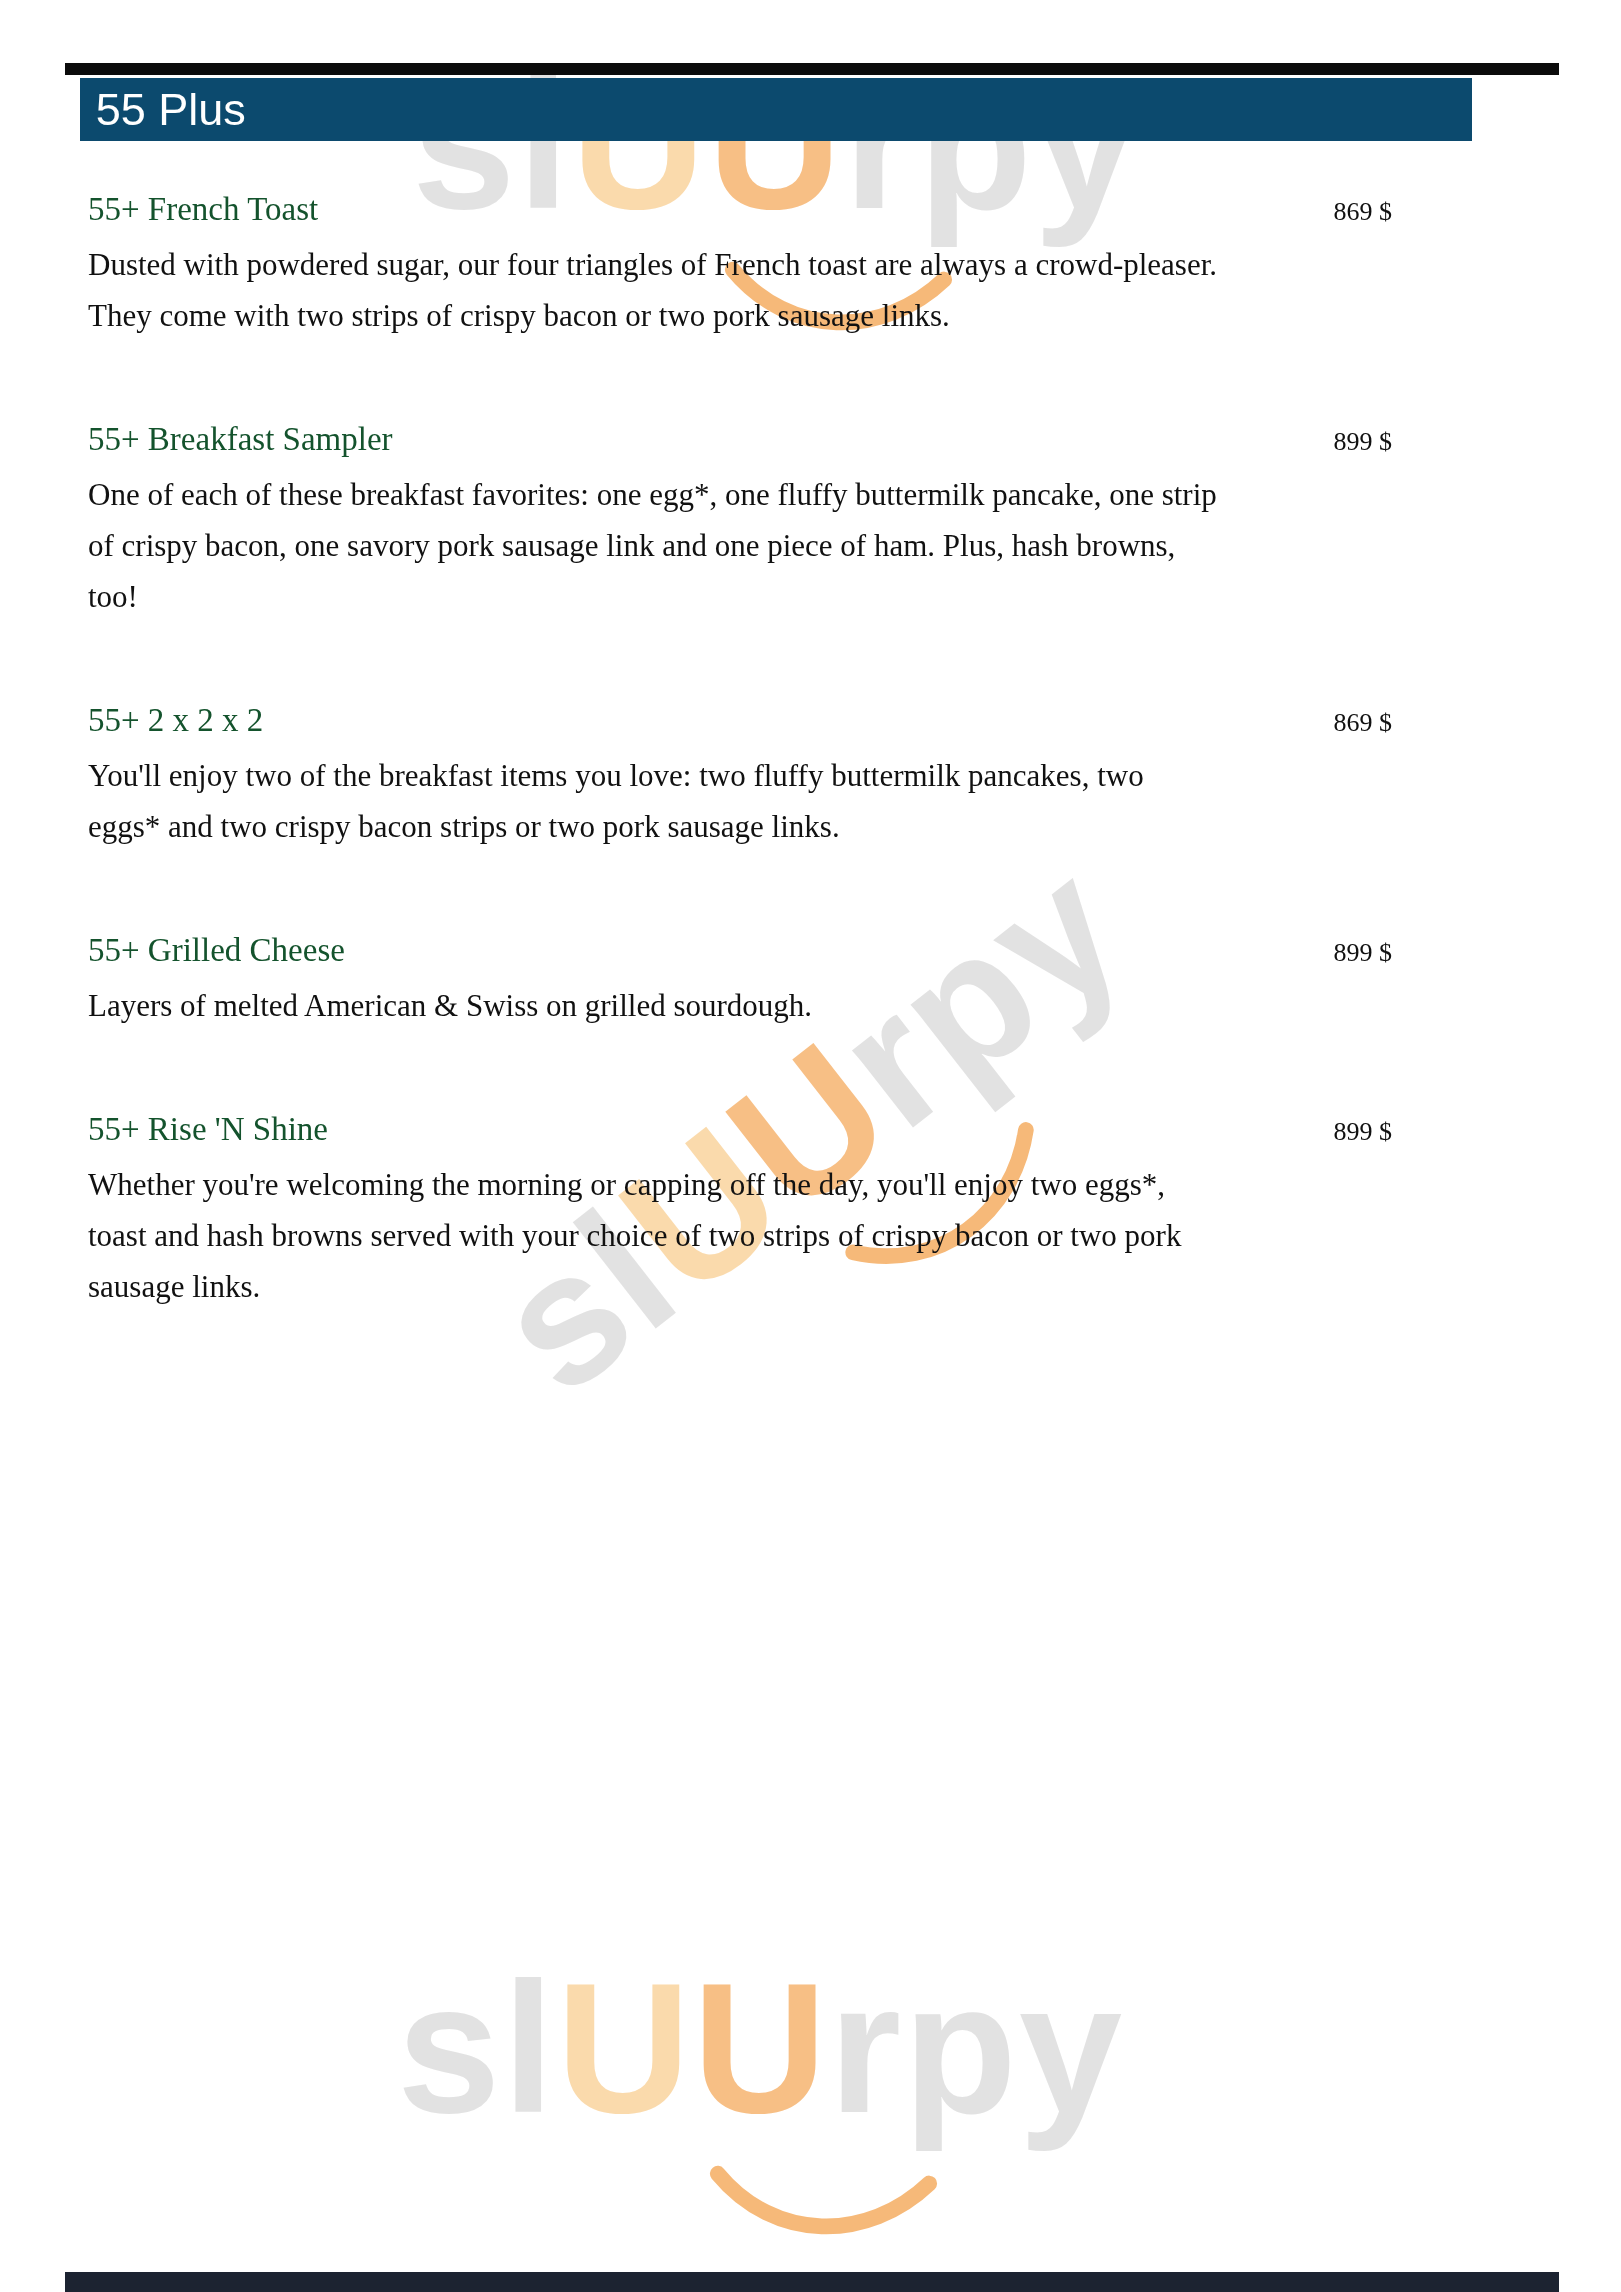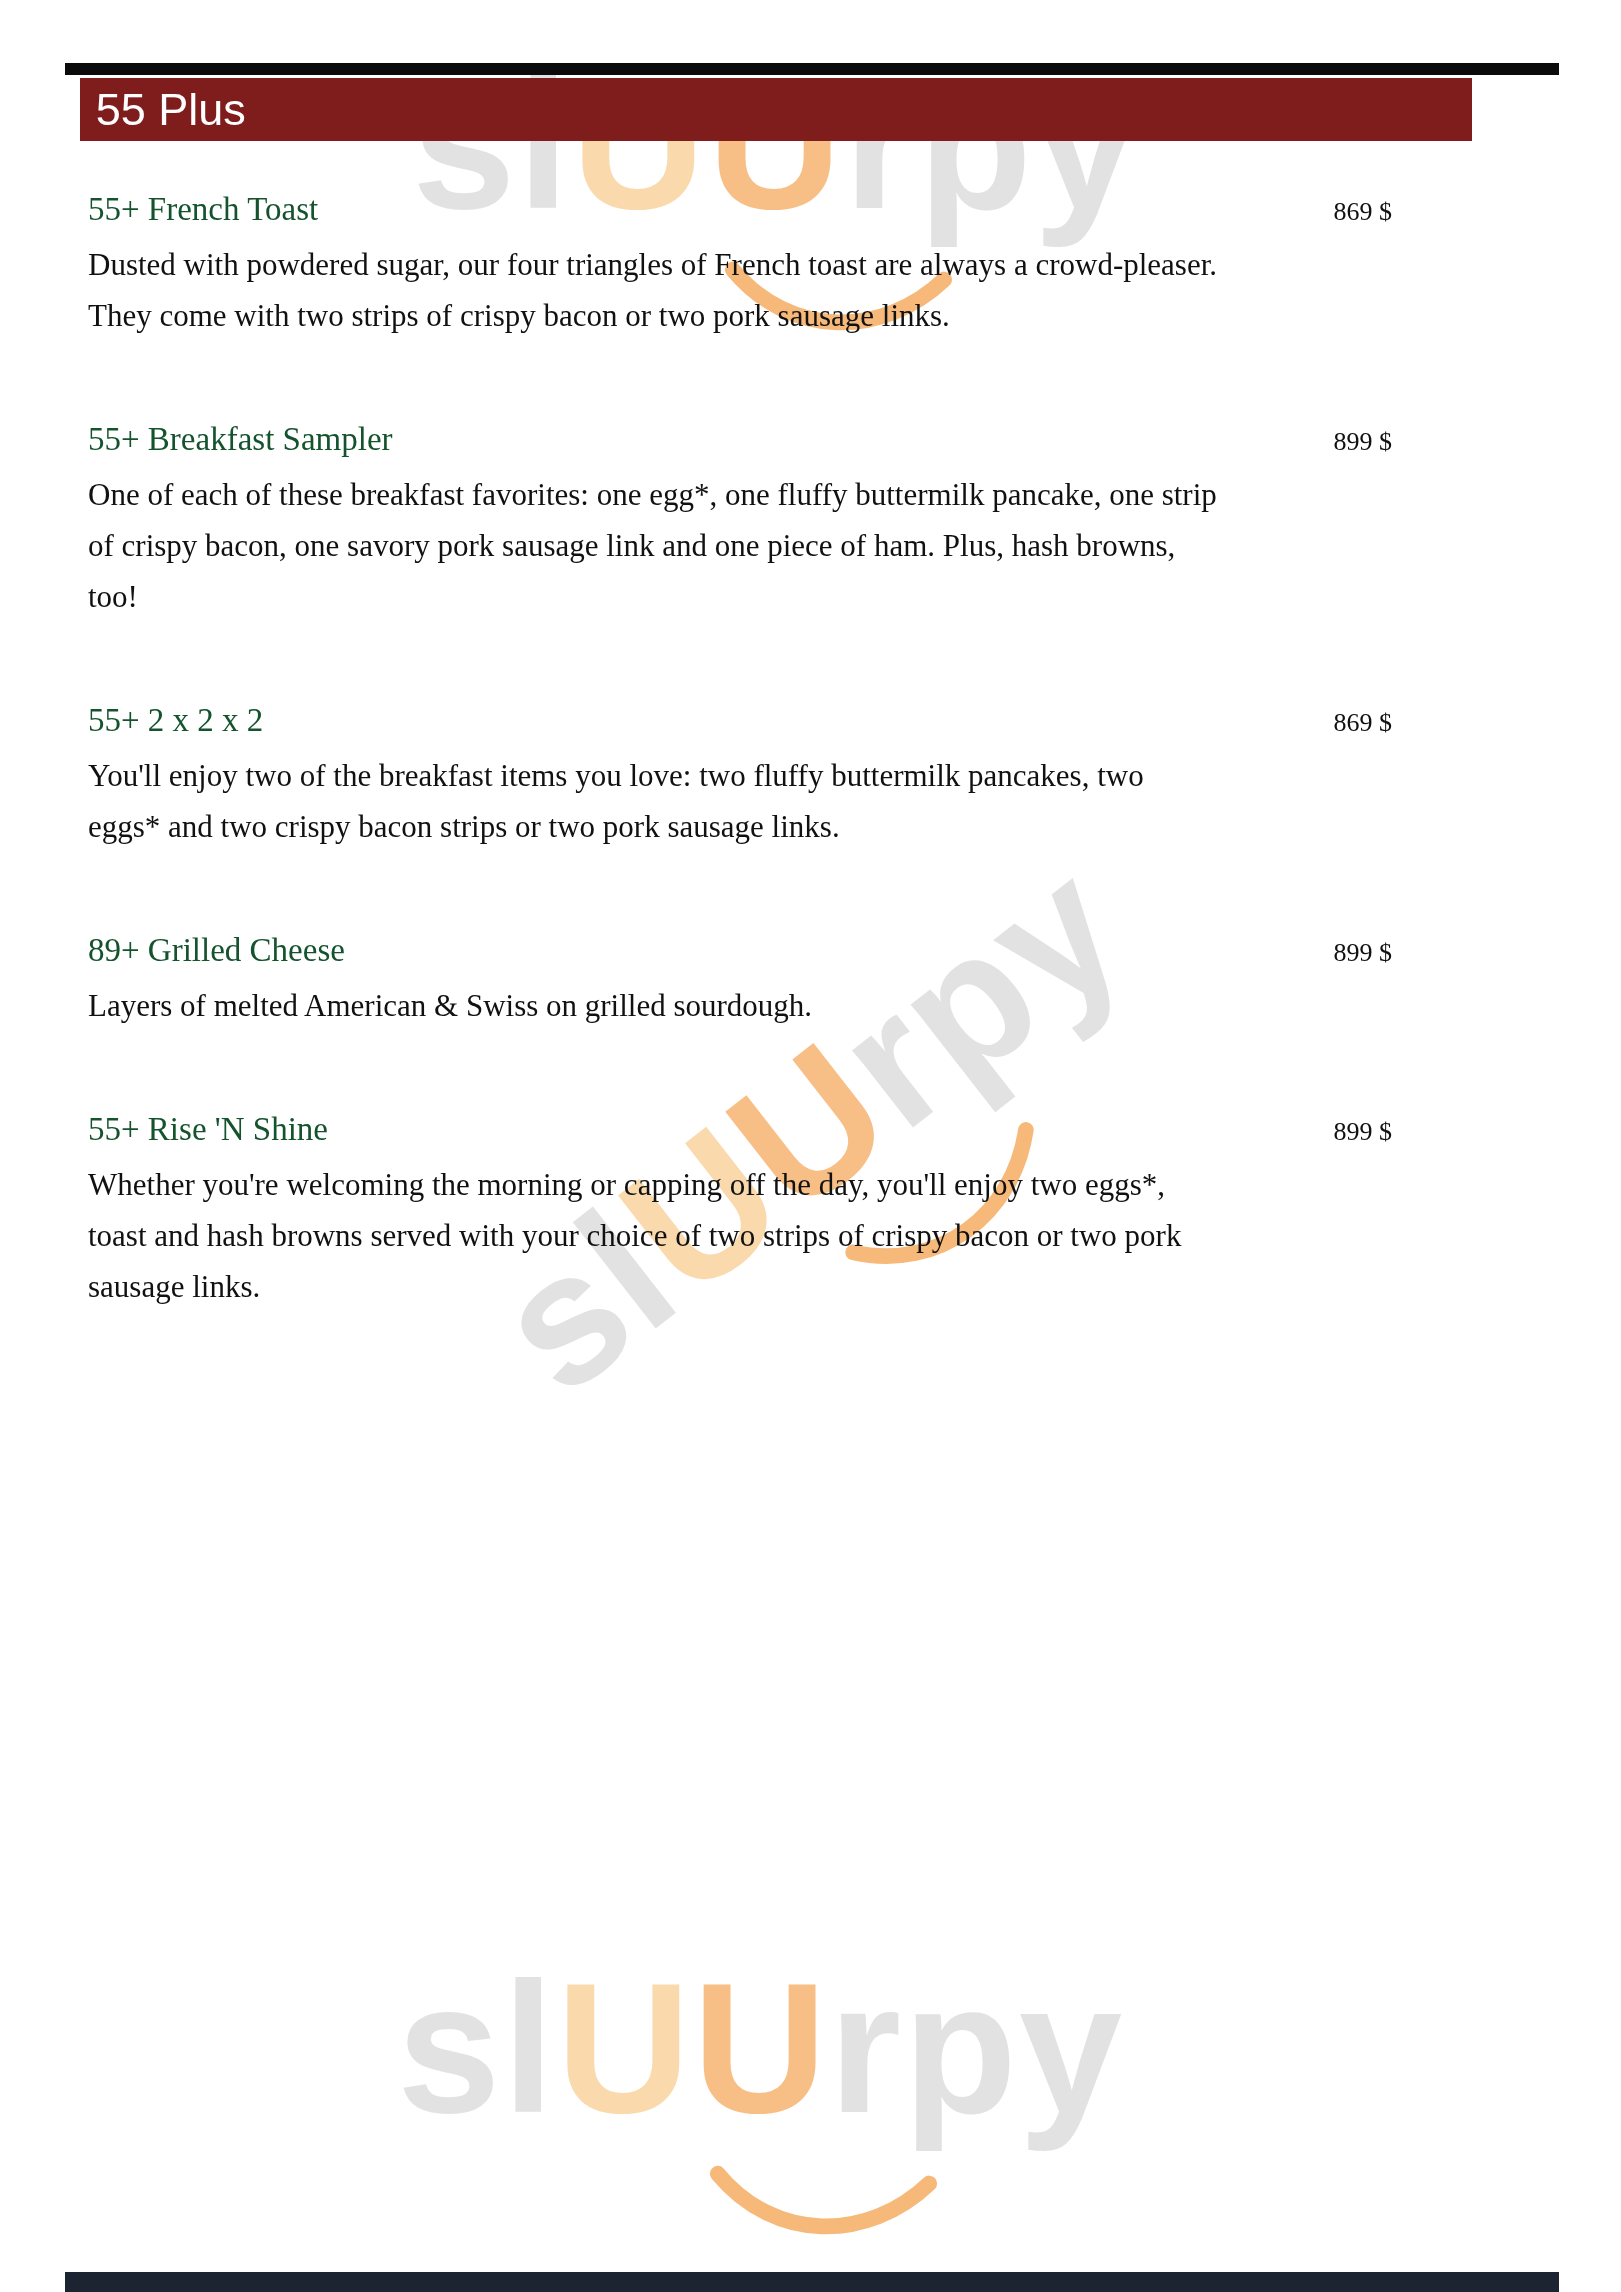--- a/index.html
+++ b/index.html
@@ -38,21 +38,21 @@
   .bottom-rule {
     position: absolute; z-index: 2;
     left: 65px; top: 2272px; width: 1494px; height: 20.6px;
     background: #1c2331;
   }
 
   
   .section-header {
     position: absolute; z-index: 2;
     left: 80px; top: 78px; width: 1392px; height: 63px;
-    background: #7f1d1d;
+    background: #0c4a6e;
     color: #ffffff;
     font-family: "Liberation Sans", sans-serif;
     font-size: 45px;
     line-height: 63px;
     padding-left: 15.7px;
   }
 
   
   .menu-list {
     position: absolute; z-index: 1;
@@ -130,21 +130,21 @@
       <span class="item-price">869 $</span>
     </div>
     <div class="item-desc">You'll enjoy two of the breakfast items you love: two fluffy buttermilk pancakes, two eggs* and two crispy bacon strips or two pork sausage links.</div>
   </div>
 
   <div class="menu-item">
   </div>
 
   <div class="menu-item">
     <div class="item-head">
-      <span class="item-name">89+ Grilled Cheese</span>
+      <span class="item-name">55+ Grilled Cheese</span>
       <span class="item-price">899 $</span>
     </div>
     <div class="item-desc">Layers of melted American &amp; Swiss on grilled sourdough.</div>
   </div>
 
   <div class="menu-item">
     <div class="item-head">
       <span class="item-name">55+ Rise 'N Shine</span>
       <span class="item-price">899 $</span>
     </div>

